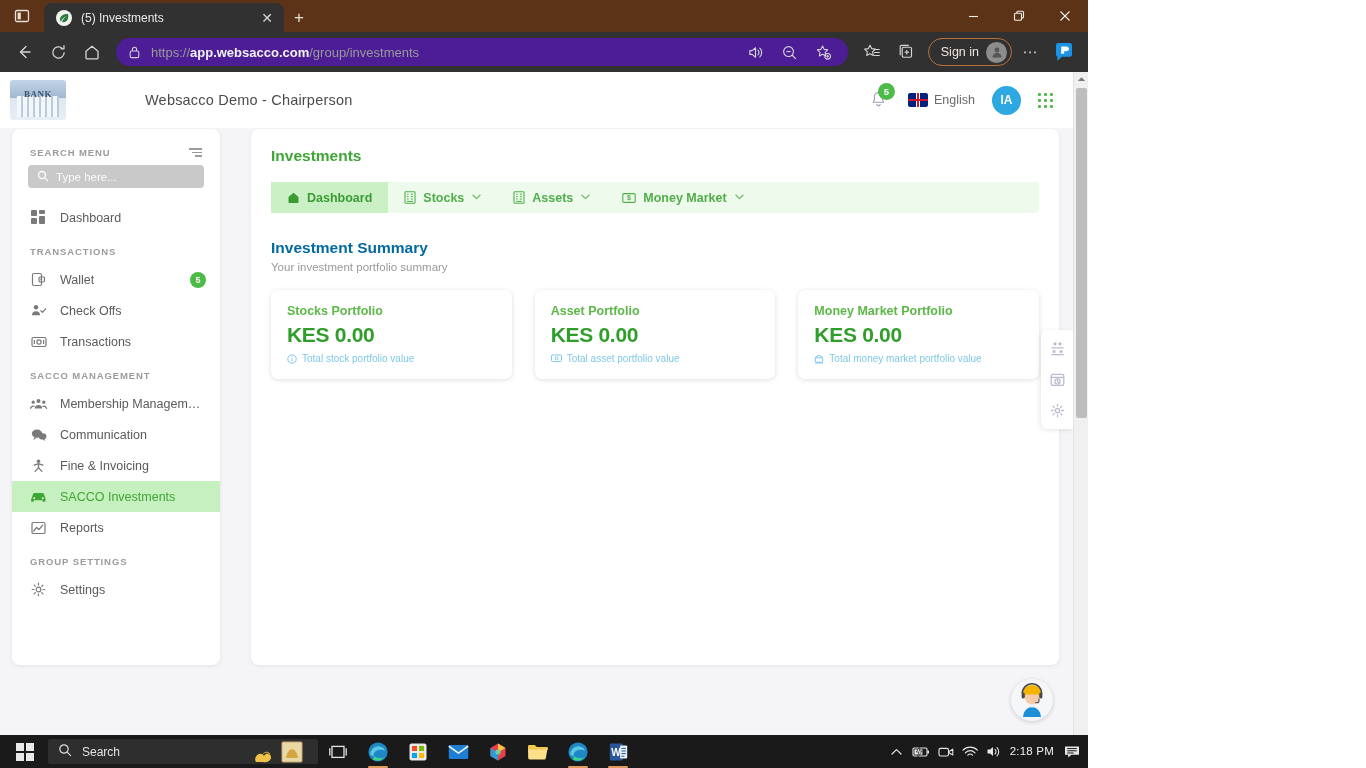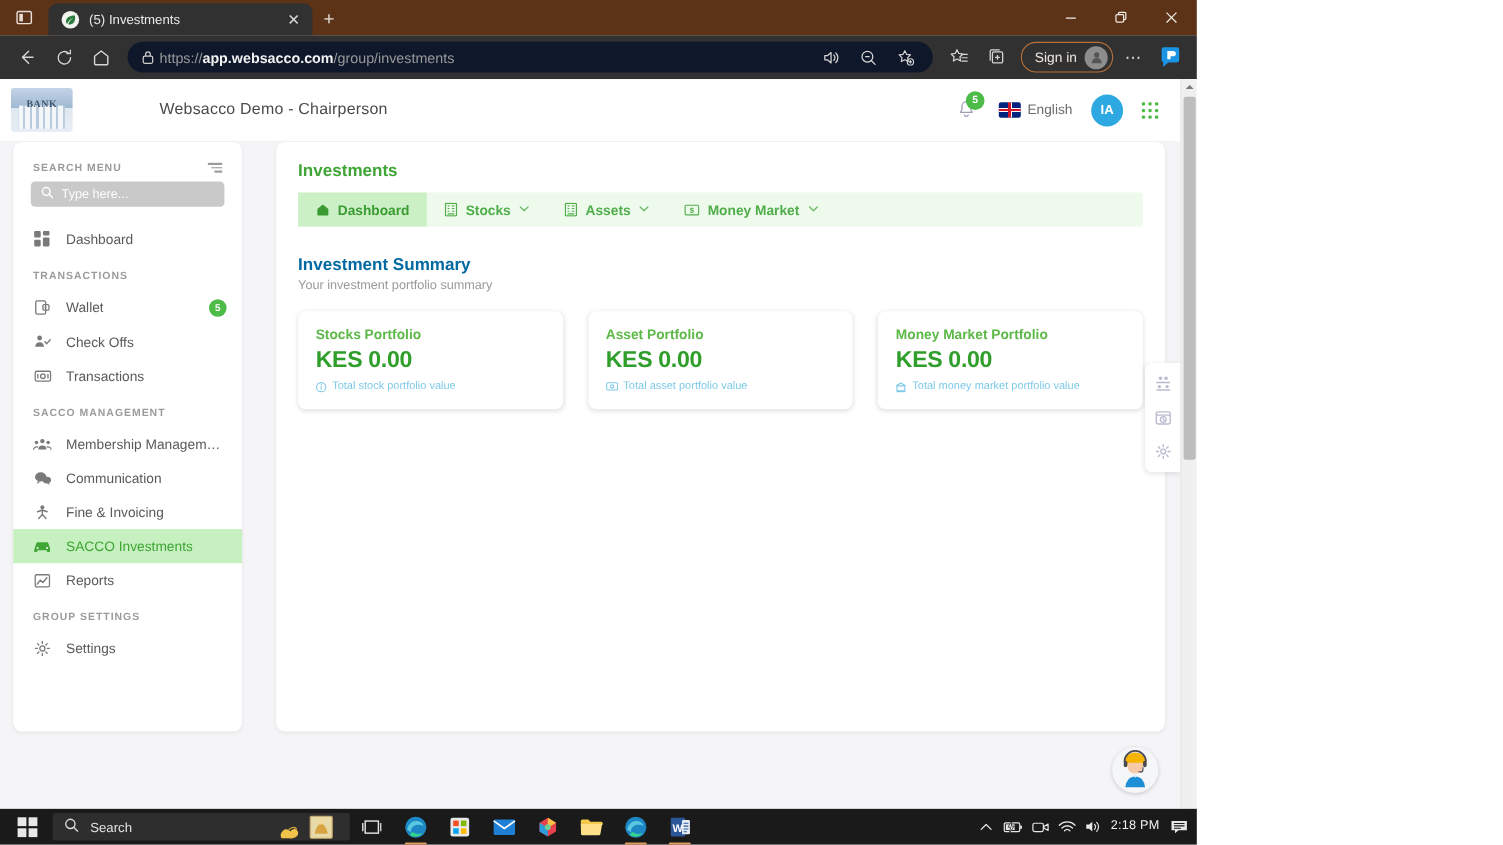--- a/index.html
+++ b/index.html
@@ -43,23 +43,23 @@
 
   .toolbar {
     height: 40px; background: #313131; display: flex; align-items: center;
     padding: 0 8px; gap: 2px; flex: 0 0 40px;
   }
   .tbicon {
     width: 32px; height: 30px; display: flex; align-items: center; justify-content: center;
     color: #d6d6d6; border-radius: 5px; flex: 0 0 32px;
   }
   .omnibox {
-    flex: 1; height: 28px; background: #0f172a; border-radius: 14px;
+    flex: 1; height: 28px; background: #4c1d95; border-radius: 14px;
     display: flex; align-items: center; padding: 0 8px 0 12px; margin: 0 6px;
-    gap: 4px; min-width: 0;
+    gap: 10px; min-width: 0;
   }
   .omni-lock { color: #cfcfcf; display: flex; align-items: center; }
   .omni-url { font-size: 13px; color: #9a9a9a; white-space: nowrap; overflow: hidden;
     text-overflow: ellipsis; flex: 1; }
   .omni-url b { color: #f1f1f1; font-weight: 600; }
   .omni-right { display: flex; align-items: center; gap: 2px; }
   .signin {
     height: 28px; border: 1px solid #b9703a; border-radius: 14px; display: flex;
     align-items: center; gap: 7px; padding: 0 4px 0 12px; color: #efe6de; font-size: 12.5px;
     margin-left: 4px;
@@ -159,21 +159,21 @@
     margin-left: auto; min-width: 16px; height: 16px; border-radius: 50%; background: #4cbb47;
     color: #fff; font-size: 9px; font-weight: bold; display: flex; align-items: center;
     justify-content: center;
   }
 
   
   .main {
     flex: 1; background: #fff; border-radius: 8px; box-shadow: 0 1px 4px rgba(0,0,0,0.07);
     padding: 18px 20px 20px; min-height: 536px; margin-top: 1px;
   }
-  .page-title { font-size: 15.5px; color: #3fa535; font-weight: bold; margin-bottom: 10px; }
+  .page-title { font-size: 15.5px; color: #3fa535; font-weight: bold; margin-bottom: 17px; }
   .tabsbar { background: #eefaec; border-radius: 3px; display: flex; height: 31px; align-items: stretch; }
   .tab-item {
     display: flex; align-items: center; gap: 7px; padding: 0 16px; font-size: 12.5px;
     font-weight: bold; color: #4fae4a;
   }
   .tab-item.active { background: #ccf0c6; color: #3a9b33; }
   .tab-item .ti { display: flex; align-items: center; }
   .chev { font-size: 8px; color: #6cbb66; margin-left: 1px; }
 
   .summary-title { font-size: 15.5px; font-weight: bold; color: #0369a1; margin: 26px 0 4px; }

